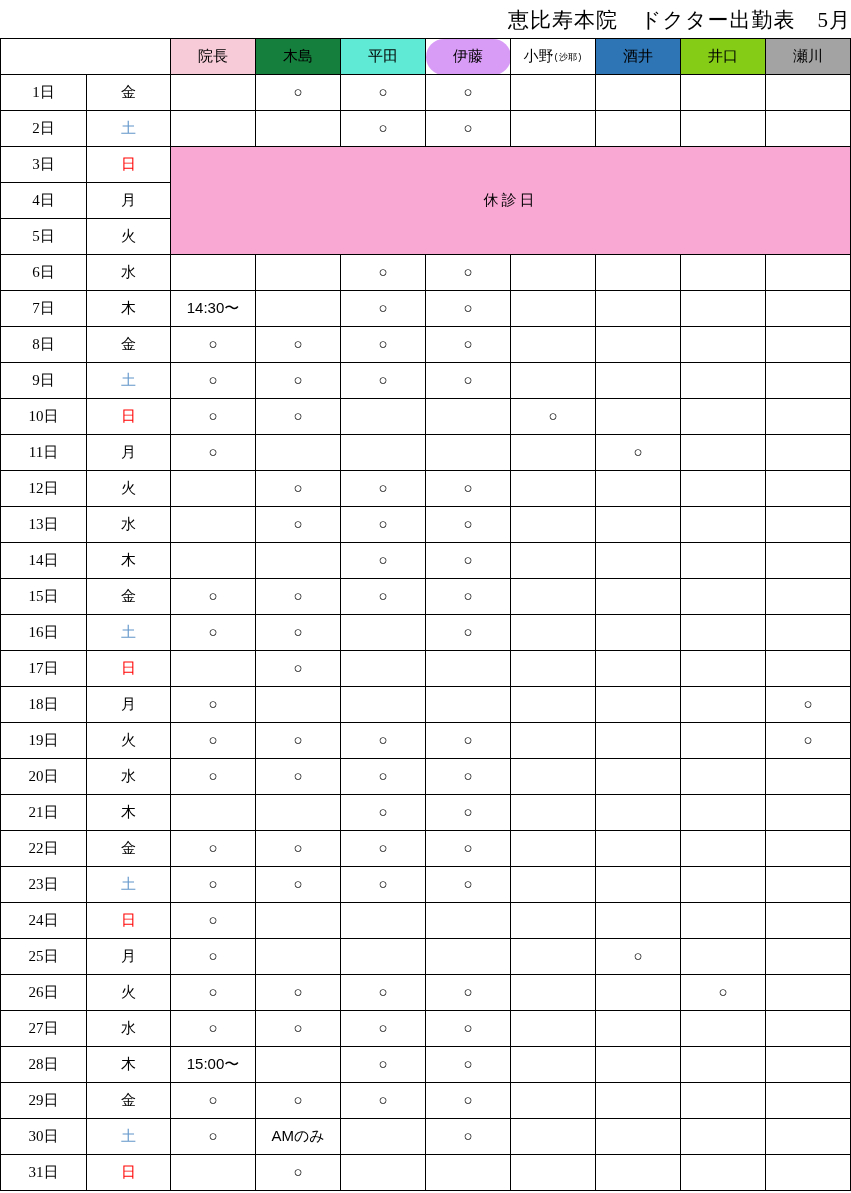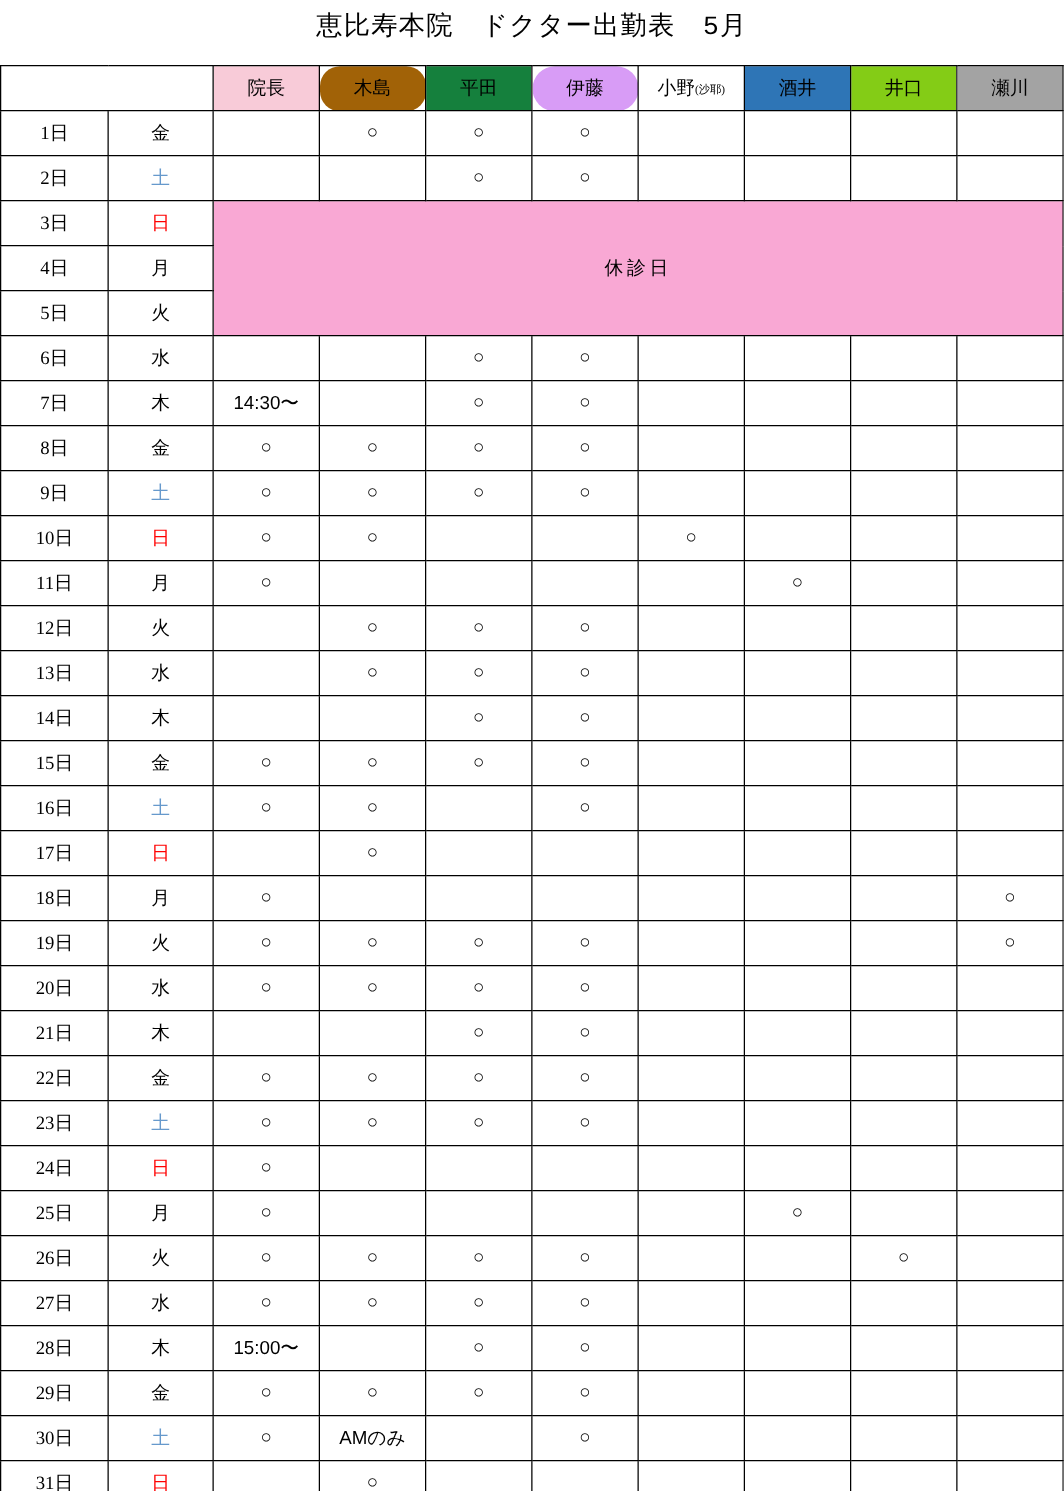--- a/index.html
+++ b/index.html
@@ -8,25 +8,25 @@
     background: #ffffff;
   }
   body {
     width: 851px;
     height: 1193px;
     font-family: "Liberation Sans", "DejaVu Sans", sans-serif;
     color: #000000;
     overflow: hidden;
   }
   #title {
-    text-align: center;
+    text-align: right;
     font-size: 21px;
     letter-spacing: 1px;
-    padding: 6px 0 18px 0;
-    font-family: Liberation Mono, monospace;
+    padding: 6px 0 4px 0;
+    font-family: Liberation Serif, serif;
     white-space: pre;
   }
   table.sched {
     border-collapse: collapse;
     table-layout: fixed;
     width: 851px;
     border: 1px solid #000000;
   }
   table.sched td, table.sched th {
     border: 1px solid #000000;
@@ -37,21 +37,21 @@
     font-size: 15px;
     font-weight: normal;
     overflow: hidden;
     white-space: nowrap;
   }
   col.c-day { width: 86px; }
   col.c-dow { width: 84px; }
   col.c-doc { width: 85px; }
   th.doc-head {
     font-size: 15px;
-    font-family: Liberation Serif, serif;
+    font-family: Liberation Mono, monospace;
   }
   th.blank-head { background: #ffffff; }
   td.daycell {
     font-size: 15px;
     font-family: "Liberation Serif", "DejaVu Serif", serif;
   }
   td.dowcell {
     font-size: 15px;
     font-family: "Liberation Serif", "DejaVu Serif", serif;
   }
@@ -93,22 +93,22 @@
       <col class="c-doc">
     <col class="c-doc">
       <col class="c-doc">
       <col class="c-doc">
       <col class="c-doc">
   </colgroup>
   <thead>
     <tr>
       <th class="blank-head" colspan="2"></th>
     <th class="doc-head" style="background: rgb(248, 203, 216);"><span>院長</span></th>
-        <th class="doc-head" style="background: #a16207; border-radius: 16px;"><span>木島</span></th>
-        <th class="doc-head" style="background: #15803d;"><span>平田</span></th>
+        <th class="doc-head" style="background: #15803d;"><span>木島</span></th>
+        <th class="doc-head" style="background: #5eead4;"><span>平田</span></th>
         <th class="doc-head" style="background: rgb(216, 156, 246); border-radius: 18px;"><span>伊藤</span></th>
         <th class="doc-head" style="background: rgb(255, 255, 255);"><span>小野</span><span class="sub">(沙耶)</span></th>
         <th class="doc-head" style="background: rgb(46, 117, 182);"><span>酒井</span></th>
         <th class="doc-head" style="background: #84cc16;"><span>井口</span></th>
         <th class="doc-head" style="background: #a3a3a3;"><span>瀬川</span></th>
       </tr>
   </thead>
   <tbody>
       <tr>
         <td class="daycell">1日</td>

